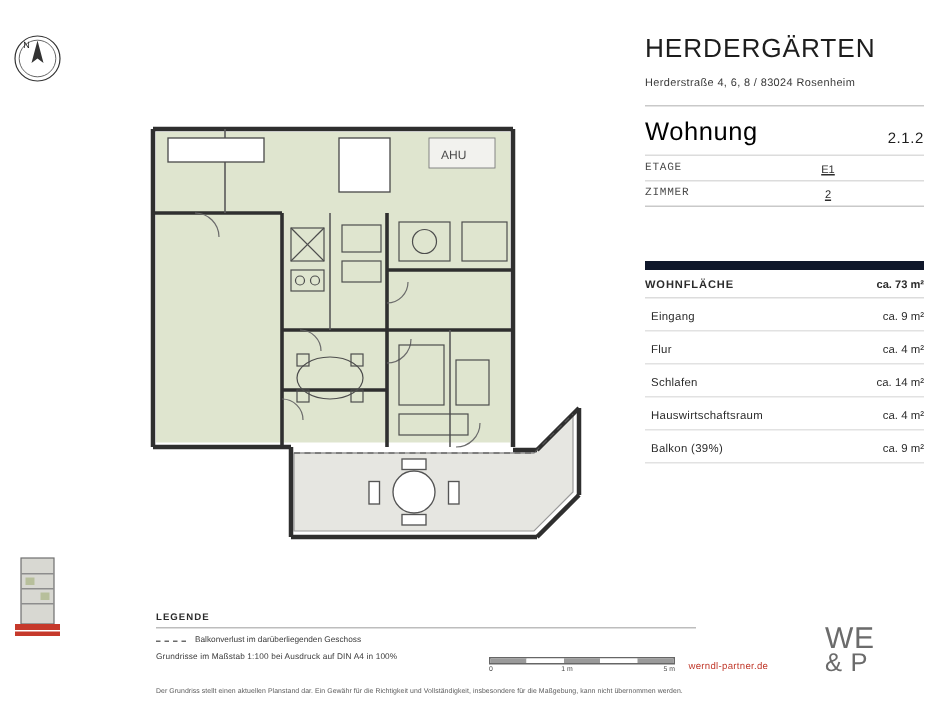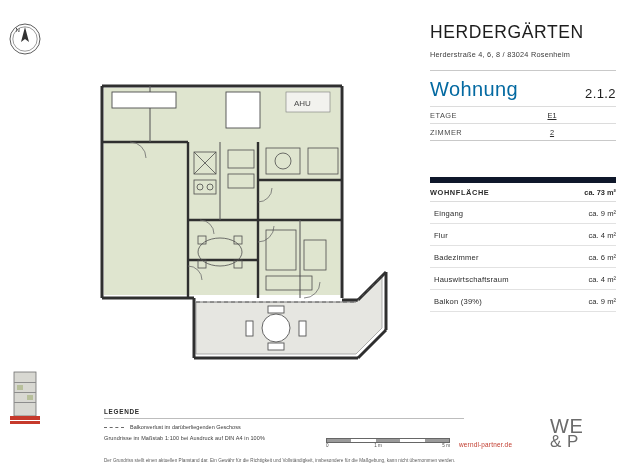--- a/index.html
+++ b/index.html
@@ -45,31 +45,31 @@
   .addr {
     font-size: 7.3px; color: #3a3a3a; letter-spacing: .25px;
     margin-bottom: 11px;
   }
   .rule { border-top: 1px solid #c9c9c9; height:0; }
 
   .wohnung-row {
     display:flex; align-items:flex-end; justify-content:space-between;
     padding: 7px 0 5px 0;
   }
-  .wohnung-row .lbl { font-size: 20px; letter-spacing:.4px; color:#0369a1; }
-  .wohnung-row .val { font-size: 13px; letter-spacing:.4px; color:#1d1d1d; }
+  .wohnung-row .lbl { font-size: 17px; letter-spacing:.4px; color:#000000; }
+  .wohnung-row .val { font-size: 10px; letter-spacing:.4px; color:#1d1d1d; }
 
   .kv {
     display:flex; align-items:center;
     border-top: 1px solid #dcdcdc;
     padding: 3.5px 0 3.5px 0;
     font-size: 7.4px;
     letter-spacing: .5px;
   }
-  .kv .k { width: 58px; color:#4a4a4a; }
+  .kv .k { width: 58px; color:#4a4a4a;font-family:Liberation Mono, monospace; }
   .kv .v { flex:1; text-align:center; color:#2b2b2b; letter-spacing:0;text-decoration:underline; }
 
   .spacer { height: 36px; }
 
   .area-head {
     display:flex; justify-content:space-between; align-items:flex-start;
     border-top: 6px solid #0f172a;
     border-bottom: 1px solid #dcdcdc;
     padding: 5px 0 4px 0;
     font-size: 7.4px;
@@ -288,22 +288,22 @@
 
   <div class="area-row">
     <span>Eingang</span>
     <span class="v">ca. 9 m²</span>
   </div>
   <div class="area-row">
     <span>Flur</span>
     <span class="v">ca. 4 m²</span>
   </div>
   <div class="area-row">
-    <span>Badezimmer</span>
-    <span class="v">ca. 6 m²</span>
+    <span>Schlafen</span>
+    <span class="v">ca. 14 m²</span>
   </div>
   <div class="area-row">
     <span>Hauswirtschaftsraum</span>
     <span class="v">ca. 4 m²</span>
   </div>
   <div class="area-row">
     <span>Balkon (39%)</span>
     <span class="v">ca. 9 m²</span>
   </div>
 </div>

